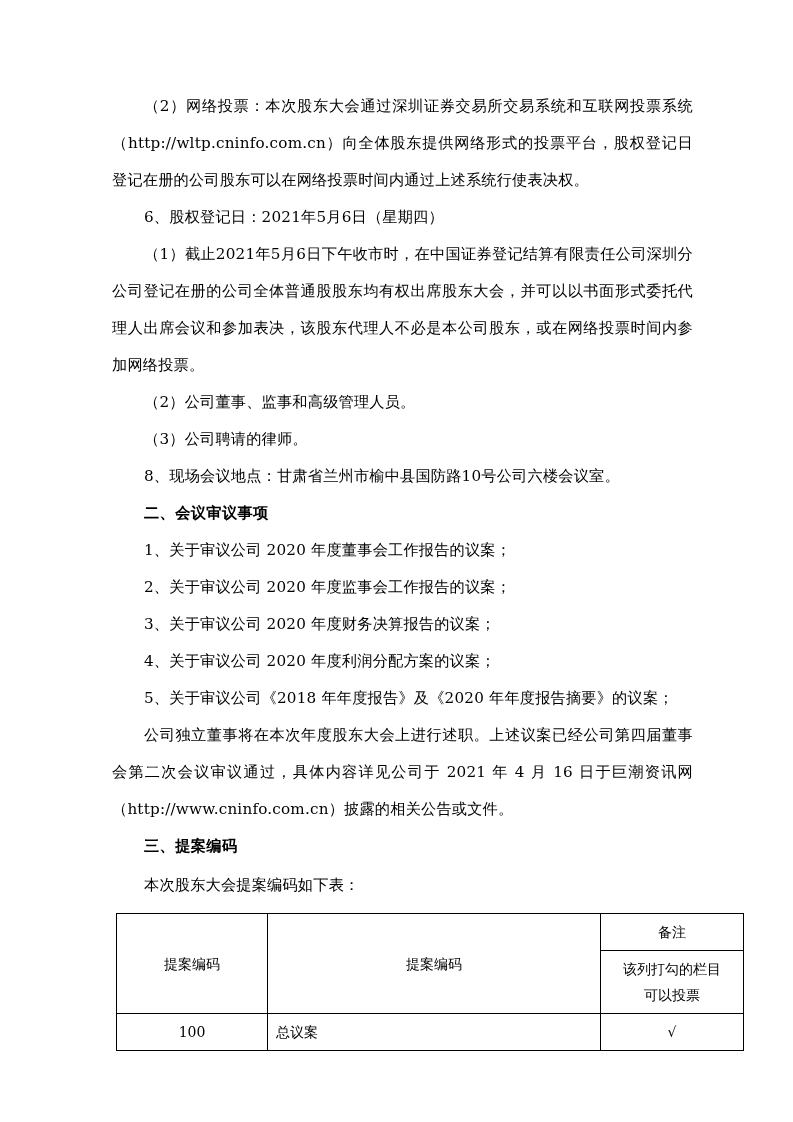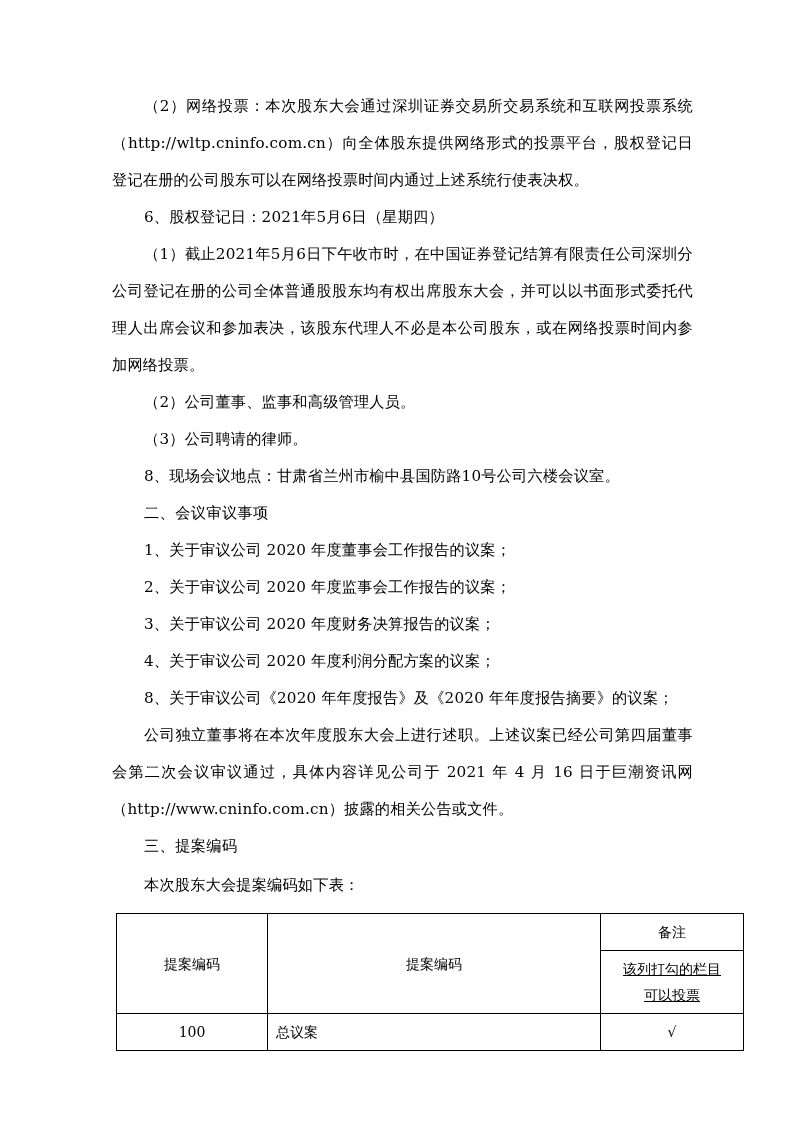--- a/index.html
+++ b/index.html
@@ -30,21 +30,21 @@
     text-justify: inter-ideograph;
     letter-spacing: 0.2px;
   }
   .indent2 {
     text-indent: 32px;
   }
   h2.section {
     margin: 0;
     font-size: 15.2px;
     line-height: 37px;
-    font-weight: normal;
+    font-weight: bold;
     text-indent: 32px;
     font-family: "DejaVu Sans", "Liberation Sans", sans-serif;
     letter-spacing: 0.4px;
   }
   .item {
     text-indent: 32px;
   }
   table.proposal {
     border-collapse: collapse;
     margin-top: 9px;
@@ -71,21 +71,20 @@
     padding: 3px 4px;
     font-size: 14.6px;
     line-height: 24px;
   }
   .note-head-bottom {
     text-align: center;
     font-weight: bold;
     padding: 3px 4px;
     font-size: 14.6px;
     line-height: 22px;
-    text-decoration: underline;
   }
   .check {
     font-size: 16px;
     font-family: "DejaVu Sans", "Liberation Sans", sans-serif;
   }
   .code-cell {
     text-align: center;
     font-family: "DejaVu Serif", "Liberation Serif", serif;
     font-size: 14.6px;
   }
@@ -127,21 +126,21 @@
   <p class="indent2">
     <span>8、现场会议地点：甘肃省兰州市榆中县国防路10号公司六楼会议室。</span>
   </p>
 
   <h2 class="section">二、会议审议事项</h2>
 
   <p class="item">1、关于审议公司 2020 年度董事会工作报告的议案；</p>
   <p class="item">2、关于审议公司 2020 年度监事会工作报告的议案；</p>
   <p class="item">3、关于审议公司 2020 年度财务决算报告的议案；</p>
   <p class="item">4、关于审议公司 2020 年度利润分配方案的议案；</p>
-  <p class="item">8、关于审议公司《2020 年年度报告》及《2020 年年度报告摘要》的议案；</p>
+  <p class="item">5、关于审议公司《2018 年年度报告》及《2020 年年度报告摘要》的议案；</p>
 
   <p class="indent2">公司独立董事将在本次年度股东大会上进行述职。上述议案已经公司第四届董事会第二次会议审议通过，具体内容详见公司于 2021 年 4 月 16 日于巨潮资讯网（http://www.cninfo.com.cn）披露的相关公告或文件。</p>
 
   <h2 class="section">三、提案编码</h2>
 
   <p class="tbl-intro">本次股东大会提案编码如下表：</p>
 
   <table class="proposal">
     <tbody>
       <tr>

